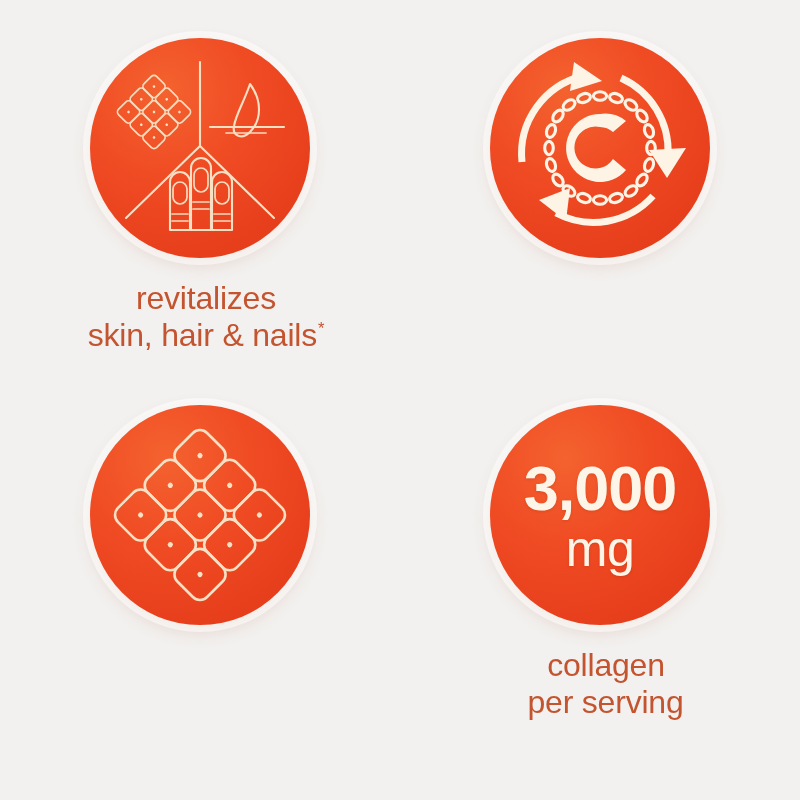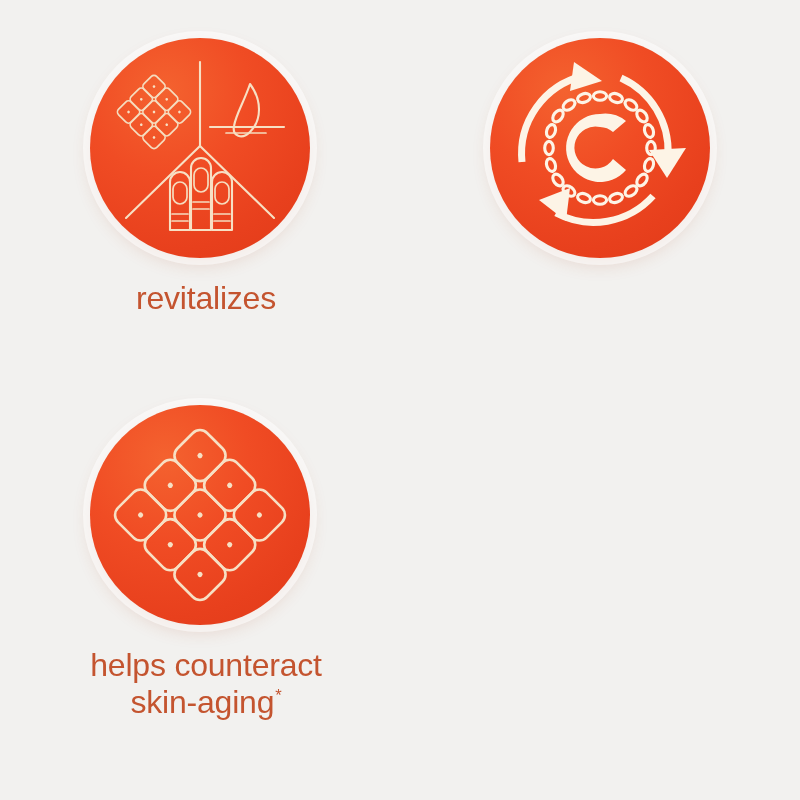--- a/index.html
+++ b/index.html
@@ -209,20 +209,21 @@
             <path class="stroke-line" d="M12 -14 a10 10 0 0 1 20 0 L32 34 L12 34 Z"></path>
             <rect class="stroke-line-thin" x="15" y="-14" width="14" height="22" rx="7"></rect>
             <path class="stroke-line-thin" d="M14 18 L30 18 M14 25 L30 25"></path>
           </g>
         </g>
       </svg>
     </div>
 
     <div class="caption">
       <span>revitalizes</span>
+      <span class="line-2"><span>skin, hair &amp; nails</span><sup>*</sup></span>
     </div>
   </div>
 
   <div class="benefit-cell row-1">
 
     <div class="icon-circle">
       <svg viewBox="0 0 220 220" aria-hidden="true">
 
         <g>
 
@@ -289,20 +290,30 @@
               <circle cx="0" cy="0" r="2.6"></circle>
               <circle cx="42" cy="0" r="2.6"></circle>
             <circle cx="-42" cy="42" r="2.6"></circle>
               <circle cx="0" cy="42" r="2.6"></circle>
               <circle cx="42" cy="42" r="2.6"></circle>
           </g>
         </g>
       </svg>
     </div>
 
+  </div>
+
+  <div class="benefit-cell row-2">
+
+    <div class="icon-circle">
+      <div class="dose-wrap">
+        <span class="dose-amount">3,000</span>
+        <span class="dose-unit">mg</span>
+      </div>
+    </div>
+
     <div class="caption">
-      <span>helps counteract</span>
-      <span class="line-2"><span>skin-aging</span><sup>*</sup></span>
+      <span>collagen</span>
+      <span class="line-2"><span>per serving</span><sup></sup></span>
     </div>
   </div>
 
-
 </div>
 
 </body></html>

